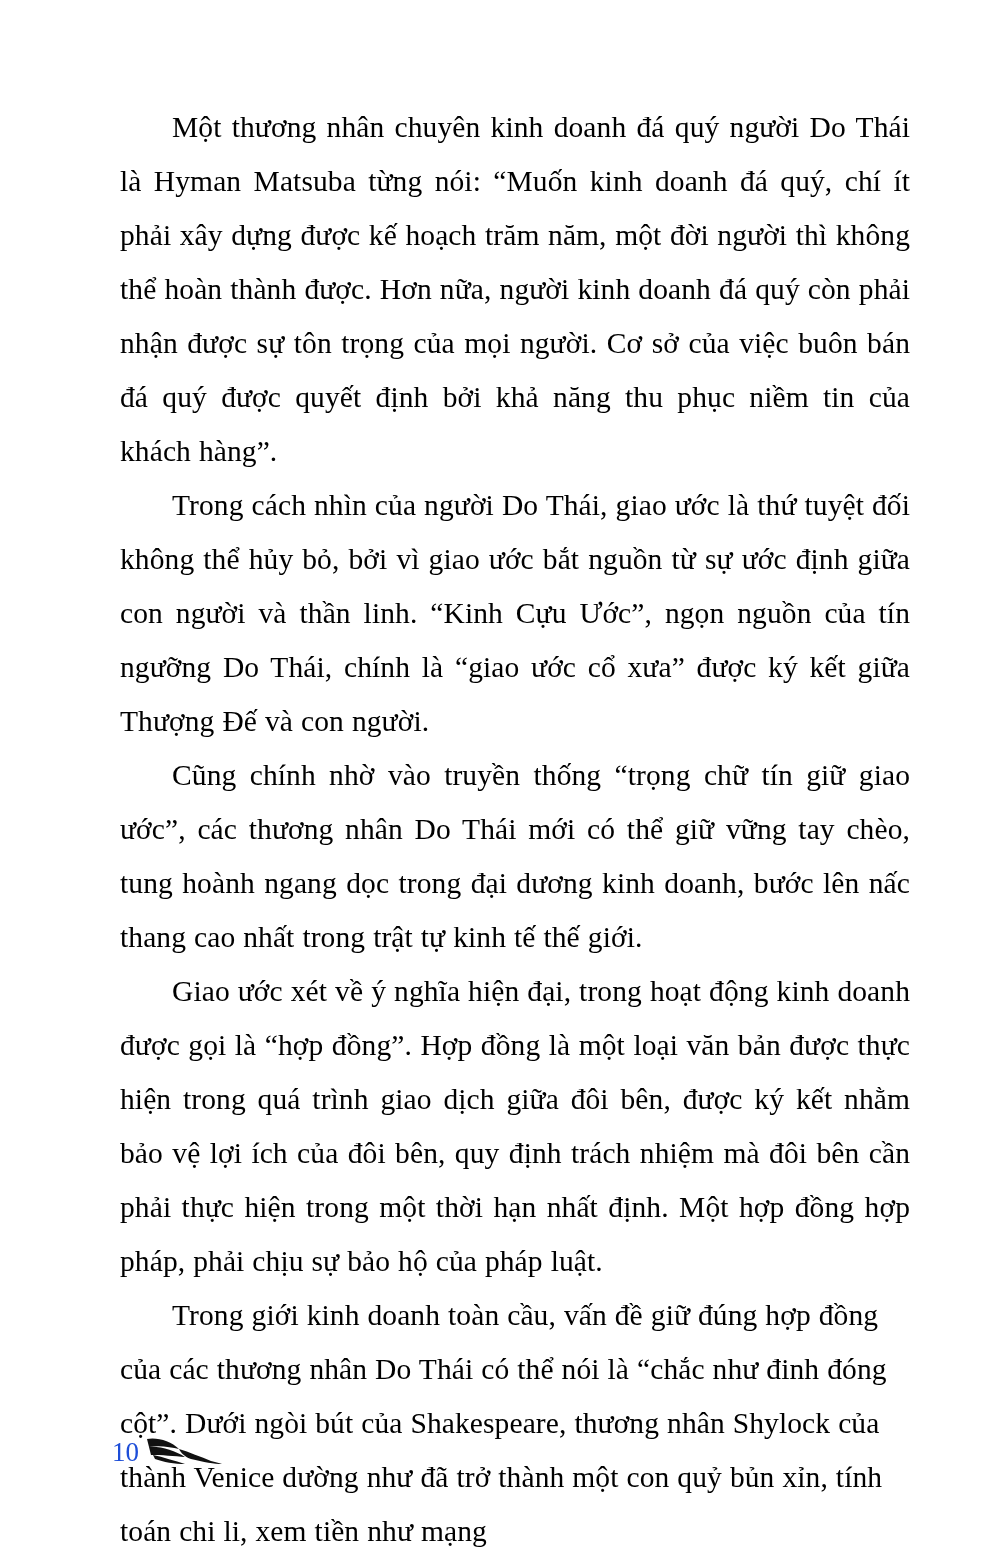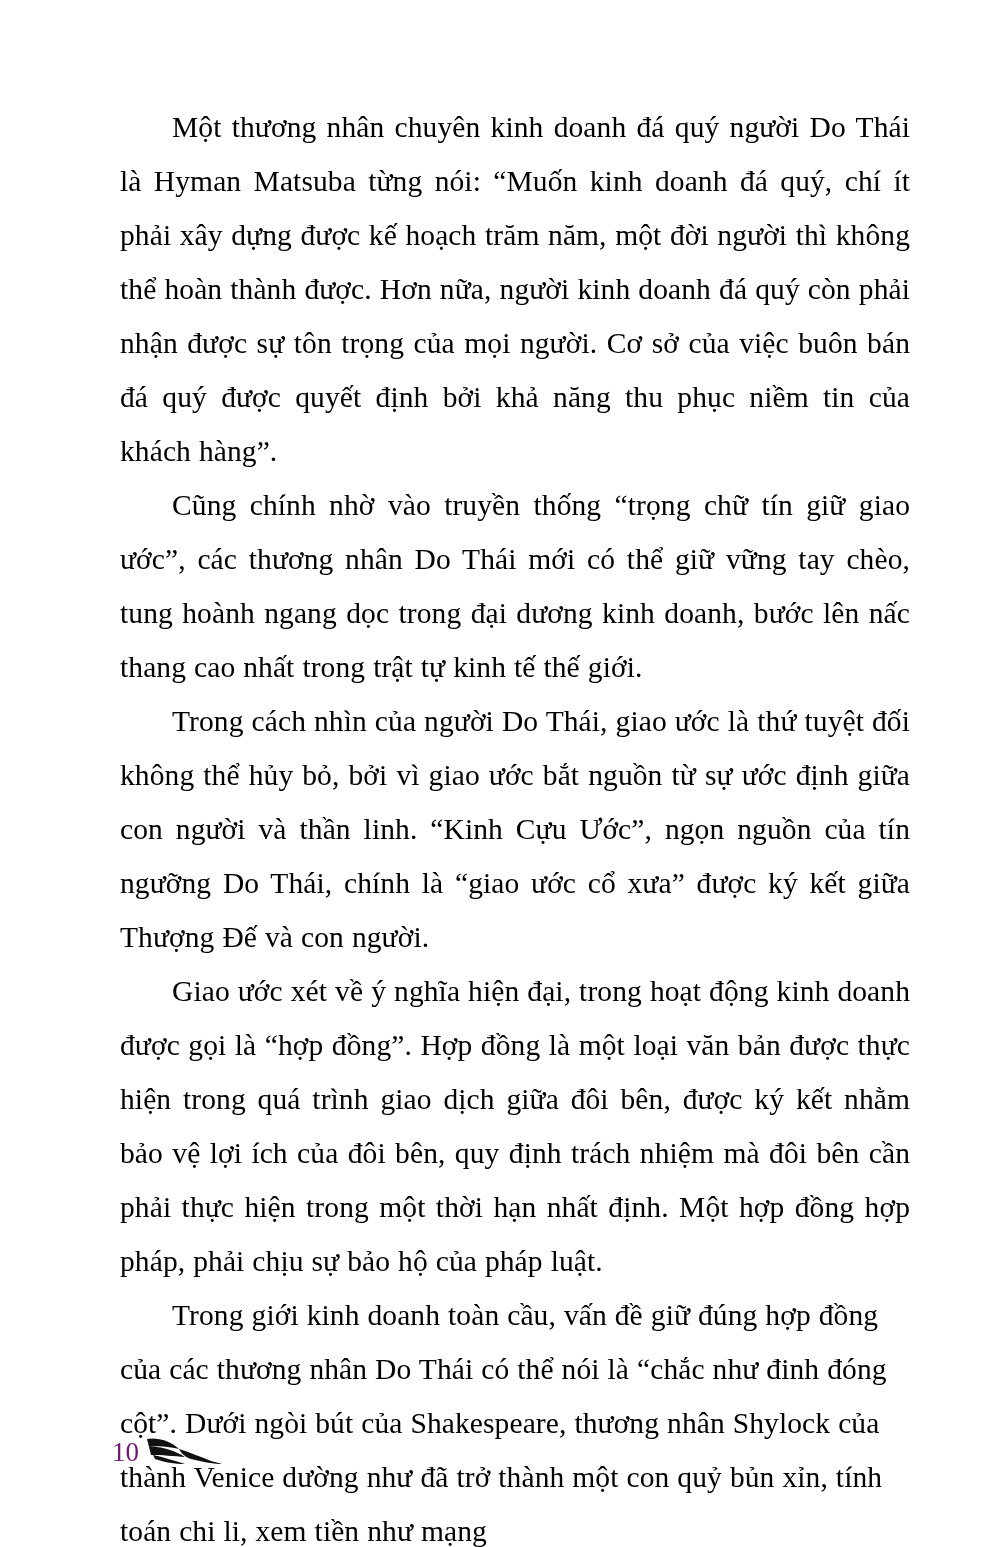--- a/index.html
+++ b/index.html
@@ -47,38 +47,38 @@
     position: absolute;
     left: 112px;
     bottom: 78px;
     display: flex;
     align-items: center;
     gap: 6px;
   }
   .page-number {
     font-size: 27px;
     font-family: "Liberation Serif", serif;
-    color: #701a75;
+    color: #1d4ed8;
     line-height: 1;
   }
   .flourish {
     width: 78px;
     height: 34px;
     display: block;
   }
 </style>
 </head>
 <body>
 
 <div class="page">
 
   <div class="text-column">
     <p class="para">Một thương nhân chuyên kinh doanh đá quý người Do Thái là Hyman Matsuba từng nói: “Muốn kinh doanh đá quý, chí ít phải xây dựng được kế hoạch trăm năm, một đời người thì không thể hoàn thành được. Hơn nữa, người kinh doanh đá quý còn phải nhận được sự tôn trọng của mọi người. Cơ sở của việc buôn bán đá quý được quyết định bởi khả năng thu phục niềm tin của khách hàng”.</p>
+    <p class="para">Trong cách nhìn của người Do Thái, giao ước là thứ tuyệt đối không thể hủy bỏ, bởi vì giao ước bắt nguồn từ sự ước định giữa con người và thần linh. “Kinh Cựu Ước”, ngọn nguồn của tín ngưỡng Do Thái, chính là “giao ước cổ xưa” được ký kết giữa Thượng Đế và con người.</p>
     <p class="para">Cũng chính nhờ vào truyền thống “trọng chữ tín giữ giao ước”, các thương nhân Do Thái mới có thể giữ vững tay chèo, tung hoành ngang dọc trong đại dương kinh doanh, bước lên nấc thang cao nhất trong trật tự kinh tế thế giới.</p>
-    <p class="para">Trong cách nhìn của người Do Thái, giao ước là thứ tuyệt đối không thể hủy bỏ, bởi vì giao ước bắt nguồn từ sự ước định giữa con người và thần linh. “Kinh Cựu Ước”, ngọn nguồn của tín ngưỡng Do Thái, chính là “giao ước cổ xưa” được ký kết giữa Thượng Đế và con người.</p>
     <p class="para">Giao ước xét về ý nghĩa hiện đại, trong hoạt động kinh doanh được gọi là “hợp đồng”. Hợp đồng là một loại văn bản được thực hiện trong quá trình giao dịch giữa đôi bên, được ký kết nhằm bảo vệ lợi ích của đôi bên, quy định trách nhiệm mà đôi bên cần phải thực hiện trong một thời hạn nhất định. Một hợp đồng hợp pháp, phải chịu sự bảo hộ của pháp luật.</p>
     <p class="para">Trong giới kinh doanh toàn cầu, vấn đề giữ đúng hợp đồng của các thương nhân Do Thái có thể nói là “chắc như đinh đóng cột”. Dưới ngòi bút của Shakespeare, thương nhân Shylock của thành Venice dường như đã trở thành một con quỷ bủn xỉn, tính toán chi li, xem tiền như mạng</p>
   </div>
 
   <div class="footer">
     <span class="page-number">10</span>
     <span class="flourish-wrap">
       <svg class="flourish" viewBox="0 0 78 34" xmlns="http://www.w3.org/2000/svg">
         <path d="M2 4 C12 2, 26 6, 34 14 C26 12, 14 10, 4 12 Z" fill="#111111"></path>
         <path d="M4 12 C16 11, 30 16, 40 22 C30 21, 16 20, 6 20 Z" fill="#111111"></path>

